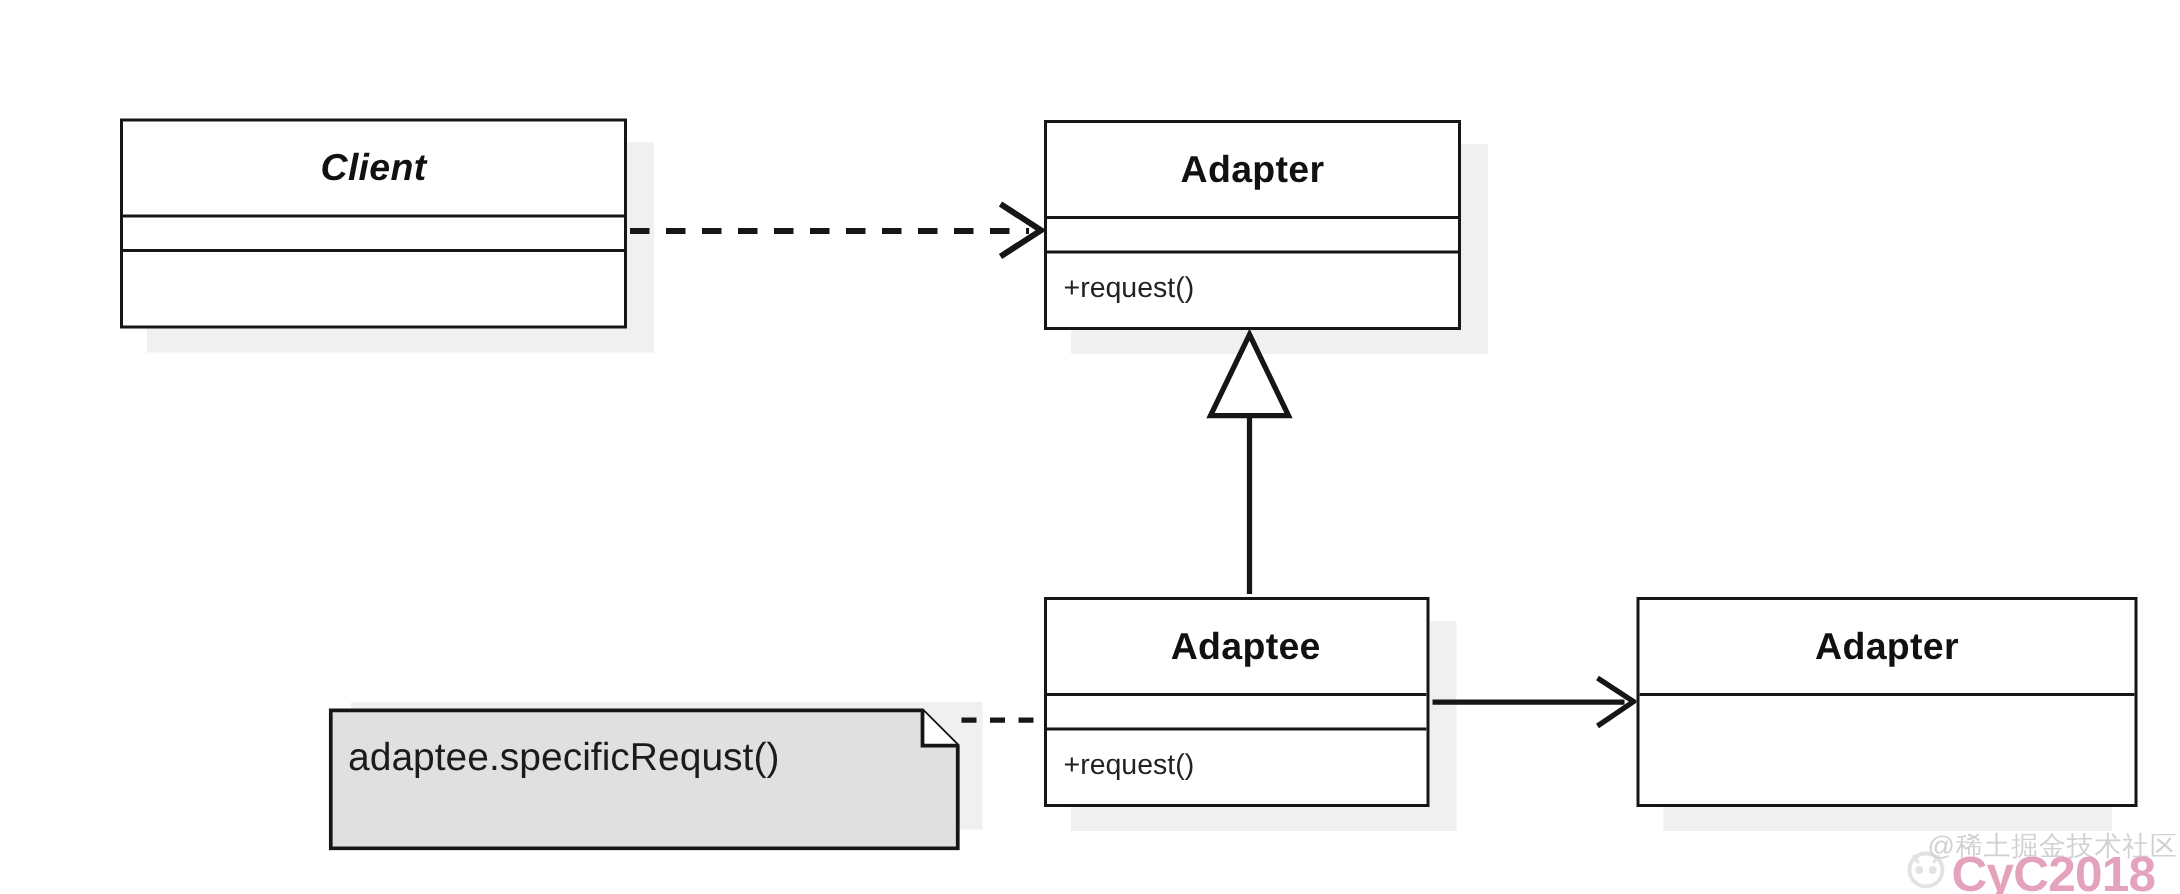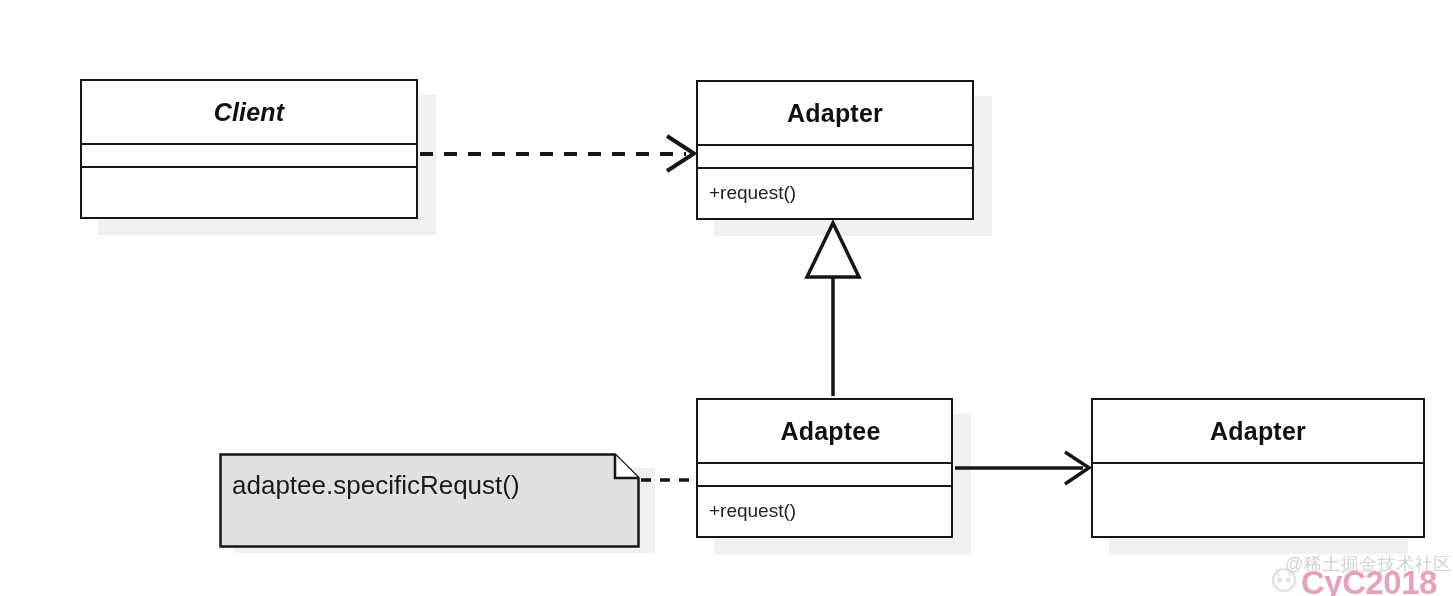--- a/index.html
+++ b/index.html
@@ -52,20 +52,21 @@
   .op-compartment {
     justify-content: flex-start;
     font-size: 19px;
     color: #222222;
     padding-left: 11px;
   }
   
   .uml-note {
     position: absolute;
     z-index: 3;
+    margin-top: 19px;
   }
   .note-text {
     position: absolute;
     font-size: 26px;
     color: #1b1b1b;
     white-space: nowrap;
   }
   
   #connectors {
     position: absolute;

